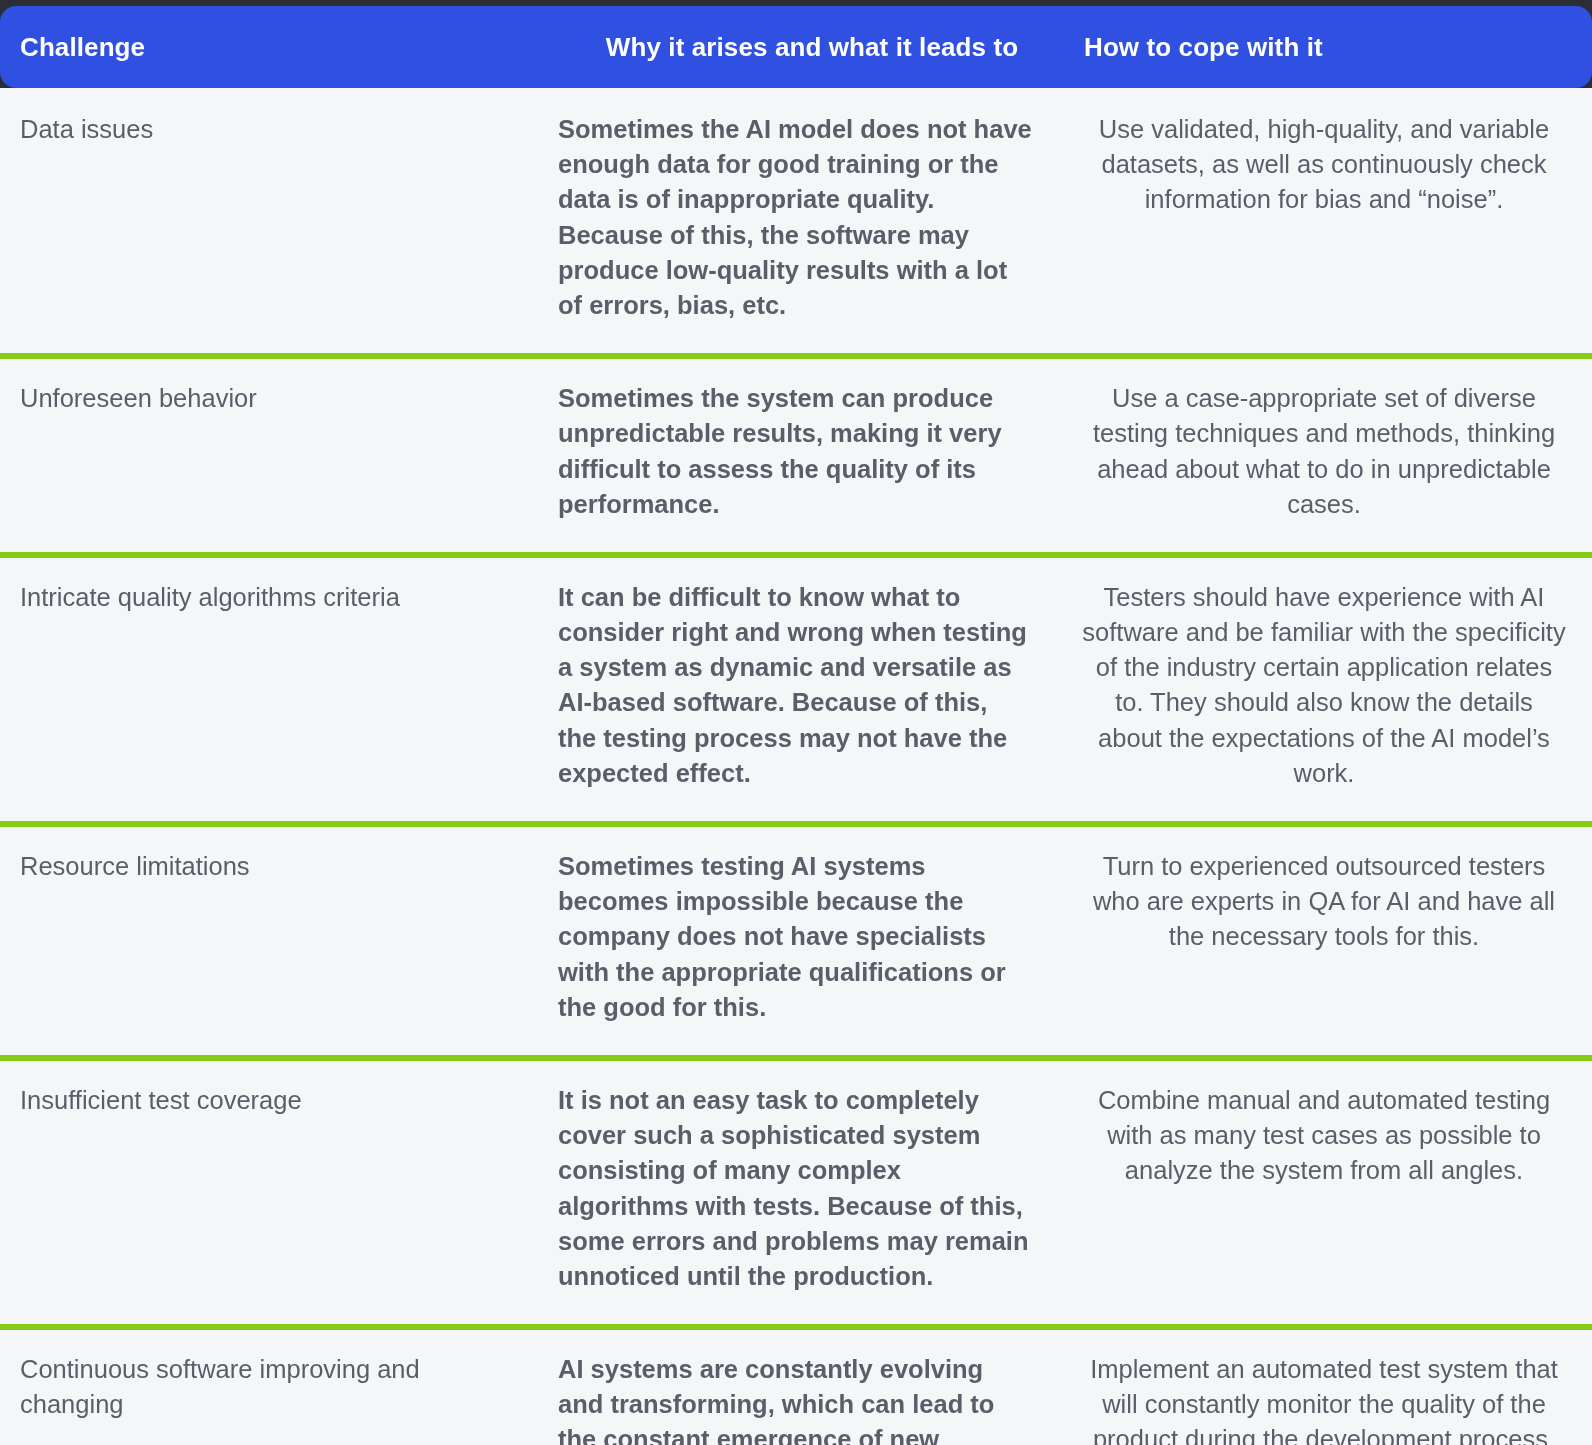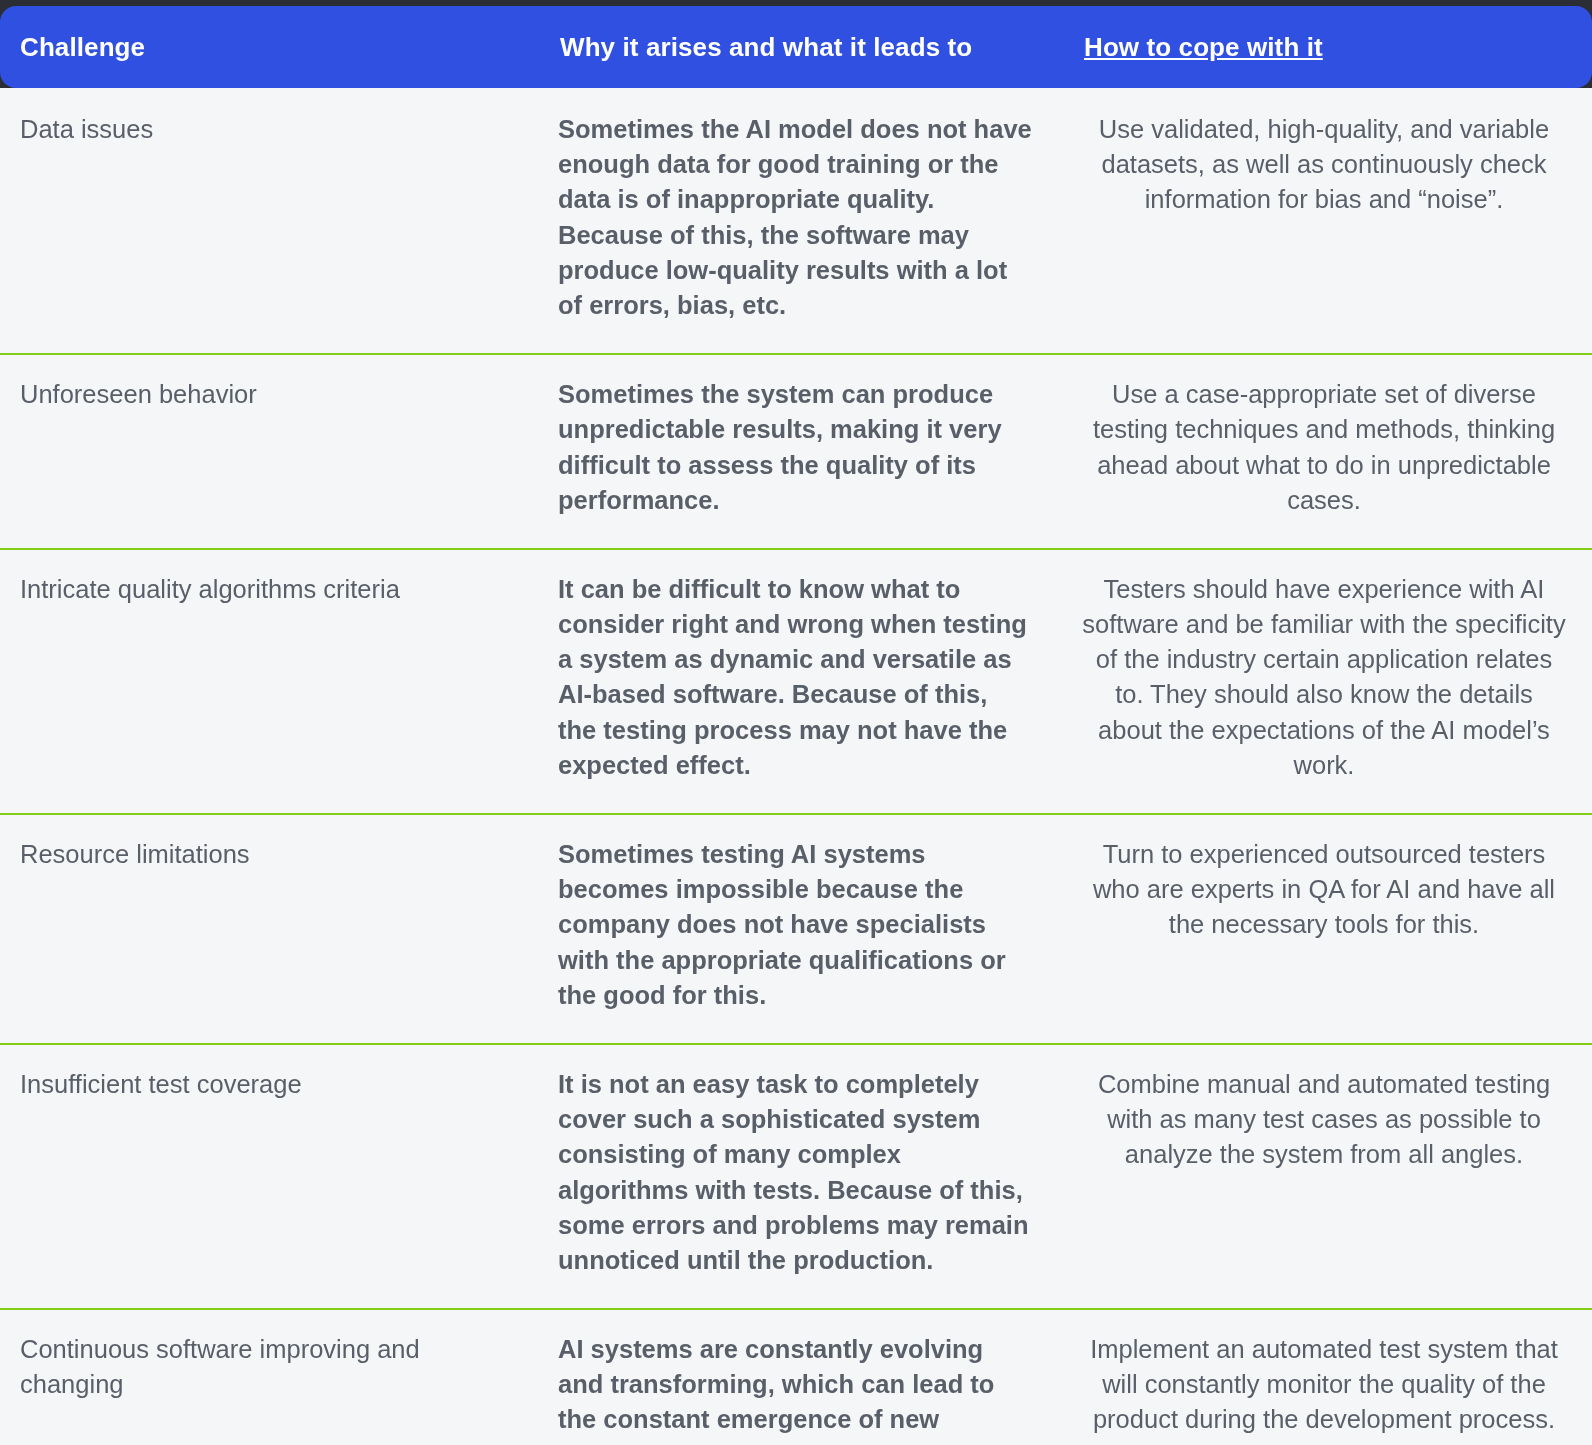--- a/index.html
+++ b/index.html
@@ -45,31 +45,31 @@
     text-align: left;
     vertical-align: middle;
     padding: 0;
     height: 82px;
     box-sizing: border-box;
   }
   .th .th-inner {
     padding-left: 20px;
   }
   .th.col-1 { border-top-left-radius: 16px; border-bottom-left-radius: 16px; }
-  .th.col-3 { border-top-right-radius: 16px; border-bottom-right-radius: 16px; text-decoration: underline; }
+  .th.col-3 { border-top-right-radius: 16px; border-bottom-right-radius: 16px; }
 
   
   .tbody-cell {
     background: #f5f6f8;
     color: #595f69;
     font-size: 25.5px;
     line-height: 1.38;
     vertical-align: top;
     padding: 22px 26px 30px 20px;
-    border-top: 2px solid #84cc16;
+    border-top: 6px solid #84cc16;
     box-sizing: border-box;
   }
   .tbody-cell.col-1 {
     padding-right: 16px;
   }
   .tbody-cell.col-2 {
     padding-left: 18px;
     padding-right: 32px;
     font-weight: bold;
   }
@@ -96,21 +96,21 @@
 </head>
 <body>
 
 <div class="table-wrap">
   <table class="table">
     <thead>
       <tr class="thead-row">
         <th class="th col-1" style="width:540px;">
           <span class="th-inner">Challenge</span>
         </th>
-        <th class="th col-2" style="width:524px;">
+        <th class="th col-2" style="width:524px;text-align:center;">
           <span class="th-inner">Why it arises and what it leads to</span>
         </th>
         <th class="th col-3" style="width:528px;">
           <span class="th-inner">How to cope with it</span>
         </th>
       </tr>
     </thead>
     <tbody>
       <tr>
         <td class="tbody-cell col-1">

